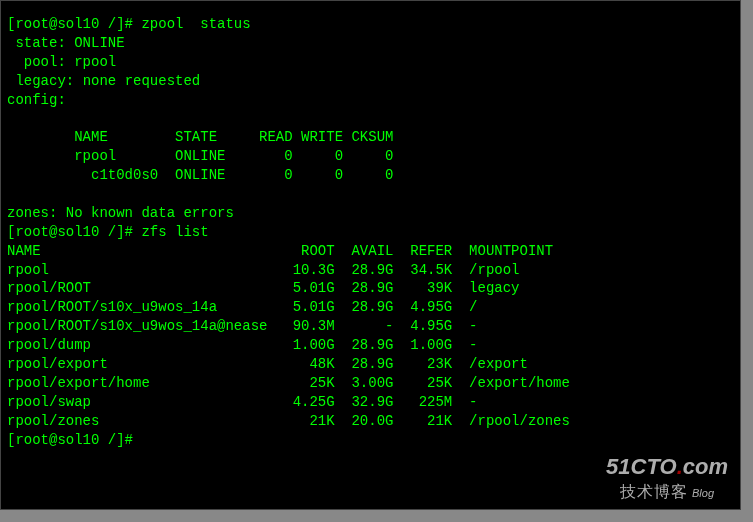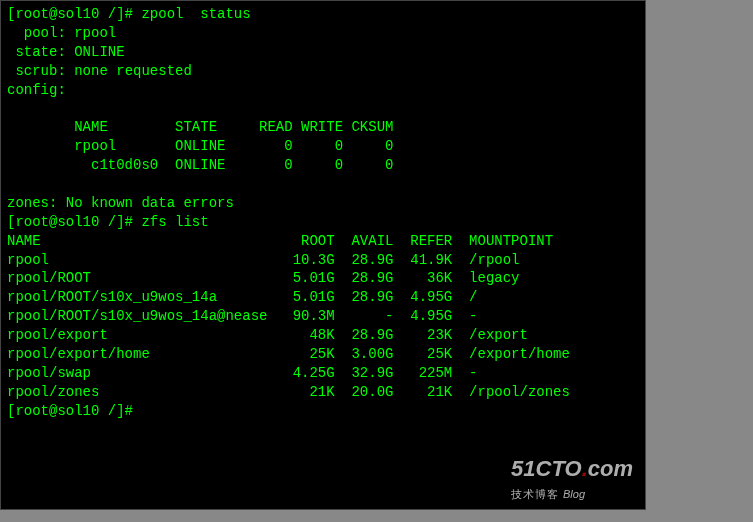--- a/index.html
+++ b/index.html
@@ -8,74 +8,75 @@
     background: #888;
     font-family: "Courier New", monospace;
     font-size: 14px;
     width: 753px;
     height: 522px;
     overflow: hidden;
   }
   .terminal {
     background: #000;
     color: #00ff00;
-    padding: 4px 6px;
-    width: 646px;
+    padding: 14px 6px;
+    width: 741px;
     height: 510px;
     box-sizing: border-box;
     border: 1px solid #444;
     position: relative;
     line-height: 1.35;
   }
   .line { white-space: pre; }
   .prompt-user { font-weight: normal; }
   .watermark {
     position: absolute;
     right: 12px;
     bottom: 6px;
     color: #ccc;
     font-family: Arial, sans-serif;
-    text-align: left;
+    text-align: center;
     opacity: 0.85;
     pointer-events: none;
   }
   .watermark .domain {
     font-size: 22px;
     font-weight: bold;
     font-style: italic;
   }
   .watermark .domain .dot { color: #b00; }
-  .watermark .sub { font-size: 11px; letter-spacing: 1px; }
+  .watermark .sub { font-size: 16px; letter-spacing: 1px; }
   .watermark .blog { font-size: 11px; font-style: italic; }
 </style>
 </head>
 <body>
 
 <div class="terminal">
 
   <div class="line"><span class="prompt-user">[root@sol10 /]#</span> <span>zpool  status</span></div>
 
+  <div class="line"><span> state: </span><span>ONLINE</span></div>
   <div class="line"><span>  pool: </span><span>rpool</span></div>
-  <div class="line"><span> state: </span><span>ONLINE</span></div>
-  <div class="line"><span> scrub: </span><span>none requested</span></div>
+  <div class="line"><span> legacy: </span><span>none requested</span></div>
   <div class="line">config:</div>
   <div class="line"> </div>
   <div class="line">        NAME        STATE     READ WRITE CKSUM</div>
   <div class="line">        rpool       ONLINE       0     0     0</div>
   <div class="line">          c1t0d0s0  ONLINE       0     0     0</div>
   <div class="line"> </div>
   <div class="line"><span>zones: </span><span>No known data errors</span></div>
 
   <div class="line"><span class="prompt-user">[root@sol10 /]#</span> <span>zfs list</span></div>
 
   <div class="line">NAME                               ROOT  AVAIL  REFER  MOUNTPOINT</div>
-  <div class="line">rpool                             10.3G  28.9G  41.9K  /rpool</div>
-  <div class="line">rpool/ROOT                        5.01G  28.9G    36K  legacy</div>
+  <div class="line">rpool                             10.3G  28.9G  34.5K  /rpool</div>
+  <div class="line">rpool/ROOT                        5.01G  28.9G    39K  legacy</div>
   <div class="line">rpool/ROOT/s10x_u9wos_14a         5.01G  28.9G  4.95G  /</div>
   <div class="line">rpool/ROOT/s10x_u9wos_14a@nease   90.3M      -  4.95G  -</div>
+  <div class="line">rpool/dump                        1.00G  28.9G  1.00G  -</div>
   <div class="line">rpool/export                        48K  28.9G    23K  /export</div>
   <div class="line">rpool/export/home                   25K  3.00G    25K  /export/home</div>
   <div class="line">rpool/swap                        4.25G  32.9G   225M  -</div>
   <div class="line">rpool/zones                         21K  20.0G    21K  /rpool/zones</div>
 
   <div class="line"><span class="prompt-user">[root@sol10 /]#</span><span> </span></div>
 
   <div class="watermark">
     <div class="domain">
       <span>51CTO</span><span class="dot">.</span><span>com</span>

